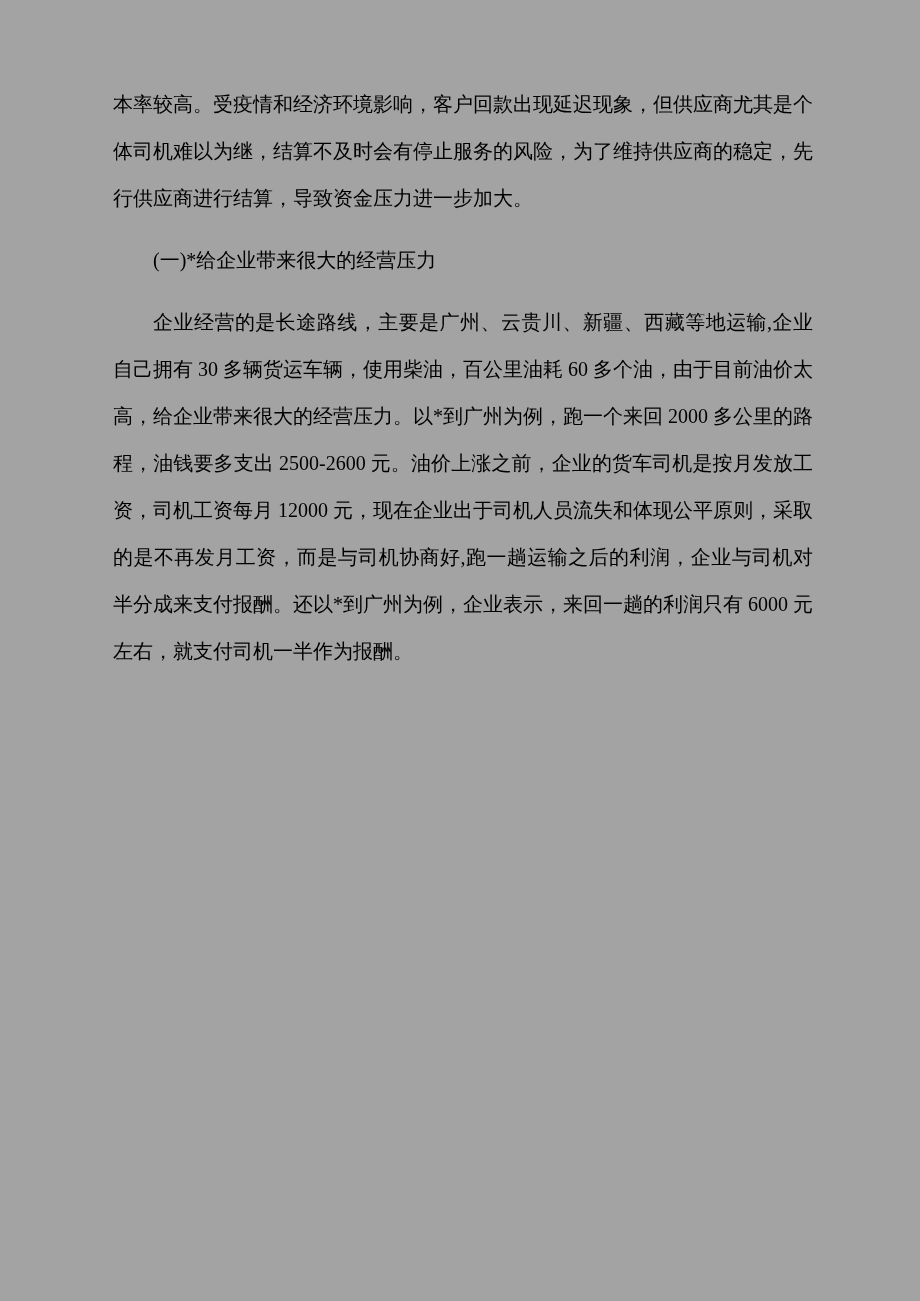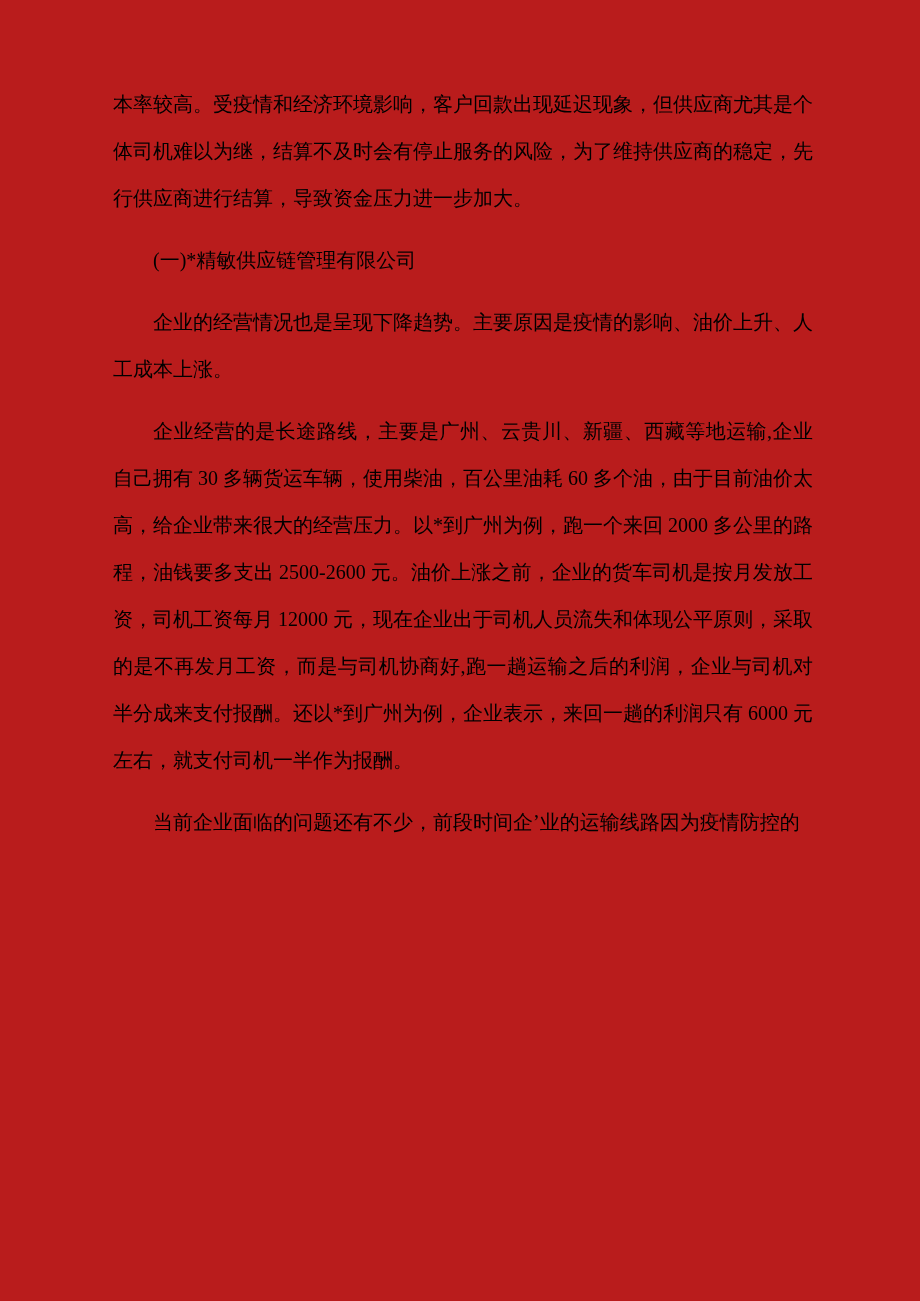--- a/index.html
+++ b/index.html
@@ -10,21 +10,21 @@
   body {
     width: 920px;
     height: 1301px;
     overflow: hidden;
   }
   .page {
     box-sizing: border-box;
     width: 920px;
     height: 1301px;
     padding: 81px 107px 0 113px;
-    background: #b91c1c;
+    background: #a3a3a3;
     color: #000000;
     font-family: "Liberation Serif", "DejaVu Serif", serif;
     font-size: 20px;
     line-height: 47px;
   }
   .para {
     margin: 0 0 15px 0;
     text-align: justify;
     word-break: break-all;
     text-indent: 2em;
@@ -37,23 +37,21 @@
     text-indent: 2em;
     white-space: nowrap;
   }
 </style>
 </head>
 <body>
 
 <div class="page">
   <p class="para no-indent">本率较高。受疫情和经济环境影响，客户回款出现延迟现象，但供应商尤其是个体司机难以为继，结算不及时会有停止服务的风险，为了维持供应商的稳定，先行供应商进行结算，导致资金压力进一步加大。</p>
 
-  <p class="heading">(一)*精敏供应链管理有限公司</p>
+  <p class="heading">(一)*给企业带来很大的经营压力</p>
 
 
 
 
-  <p class="para">企业的经营情况也是呈现下降趋势。主要原因是疫情的影响、油价上升、人工成本上涨。</p>
 
   <p class="para">企业经营的是长途路线，主要是广州、云贵川、新疆、西藏等地运输,企业自己拥有 30 多辆货运车辆，使用柴油，百公里油耗 60 多个油，由于目前油价太高，给企业带来很大的经营压力。以*到广州为例，跑一个来回 2000 多公里的路程，油钱要多支出 2500-2600 元。油价上涨之前，企业的货车司机是按月发放工资，司机工资每月 12000 元，现在企业出于司机人员流失和体现公平原则，采取的是不再发月工资，而是与司机协商好,跑一趟运输之后的利润，企业与司机对半分成来支付报酬。还以*到广州为例，企业表示，来回一趟的利润只有 6000 元左右，就支付司机一半作为报酬。</p>
 
-  <p class="para">当前企业面临的问题还有不少，前段时间企’业的运输线路因为疫情防控的</p>
 </div>
 
 </body></html>

